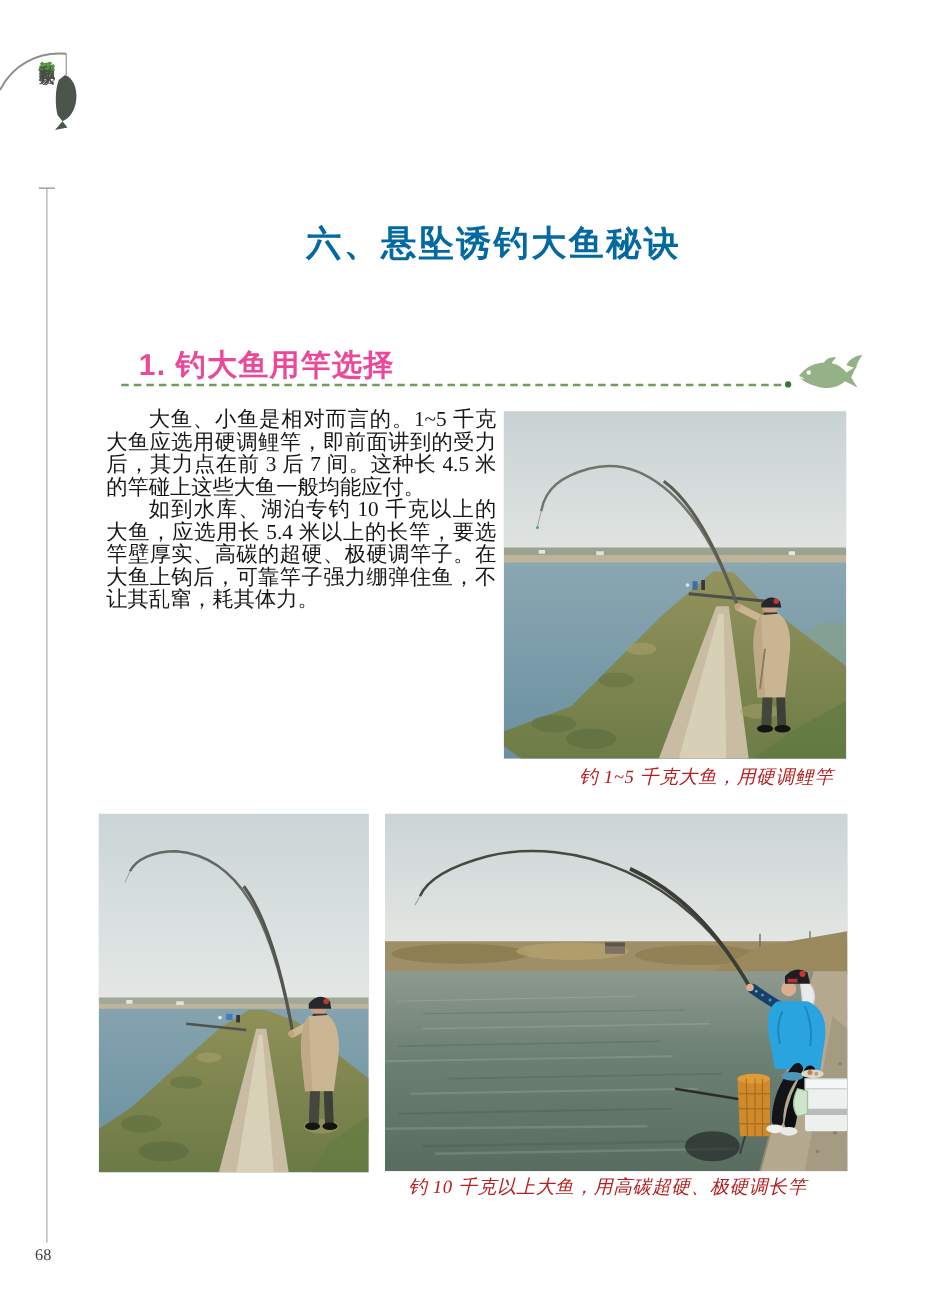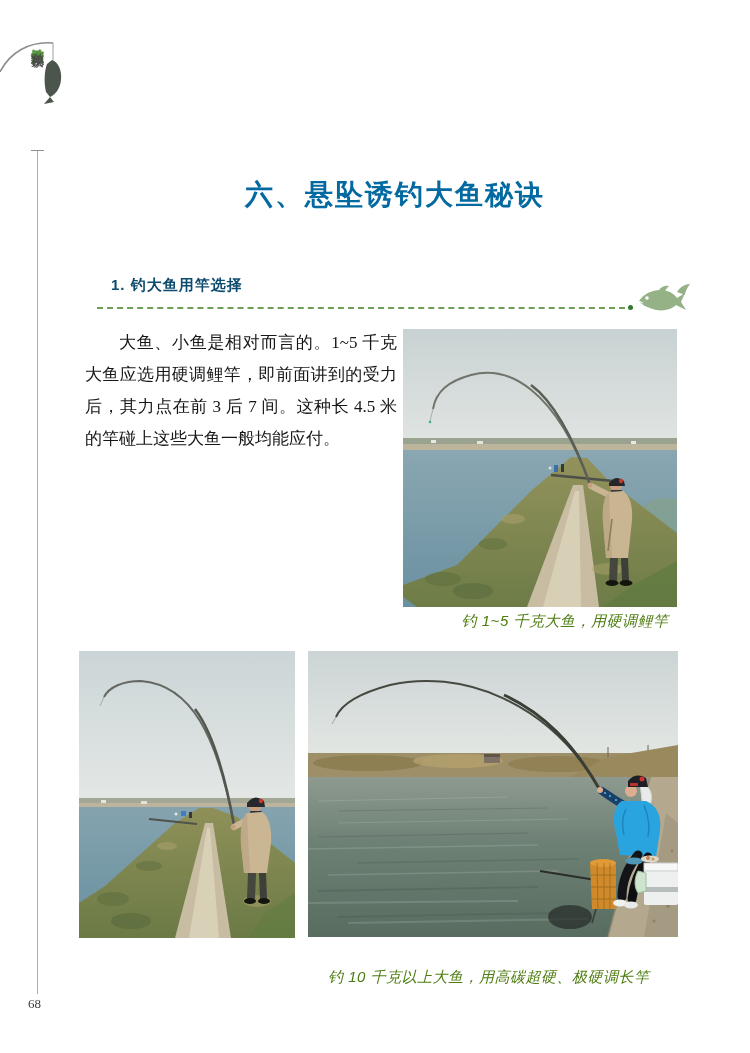--- a/index.html
+++ b/index.html
@@ -27,51 +27,51 @@
   
   .chapter-title{
     position:absolute; left:95px; top:157px; width:600px;
     text-align:center; font-size:28px; font-weight:bold; color:#0369a1;
     font-family:"Liberation Serif", serif; letter-spacing:2px;
   }
   .section-header{position:absolute; left:97px; top:276px; width:592px; height:42px;}
   .section-title{
     position:absolute; left:14px; top:0;
     font-family:"Liberation Sans", sans-serif;
-    font-size:15px; font-weight:bold; color:#0c4a6e; letter-spacing:1px;
+    font-size:24px; font-weight:bold; color:#ec4899; letter-spacing:1px;
   }
   .section-dashes{
     position:absolute; left:0; top:31px; width:528px; height:0;
     border-top:2px dashed #6f9e58;
   }
   .section-dot{
     position:absolute; left:531px; top:29px; width:5px; height:5px;
     border-radius:50%; background:#2f7a2e;
   }
   .section-fish{position:absolute; left:538px; top:6px;}
   
   .body-text{
     position:absolute; left:85px; top:327px; width:312px;
-    font-size:17px; line-height:32px; color:#161616;
+    font-size:17px; line-height:18px; color:#161616;
     text-align:justify; font-family:"Liberation Serif", serif;
   }
   .body-text p{margin:0; text-indent:2em;}
   
   .photo{position:absolute; overflow:hidden; background:#cfd6d5;}
   .photo svg{display:block;}
   .photo-1{left:403px; top:329px; width:274px; height:278px;}
   .photo-2{left:79px;  top:651px; width:216px; height:287px;}
   .photo-3{left:308px; top:651px; width:370px; height:286px;}
   .caption{
-    position:absolute; font-family:Liberation Sans, sans-serif; font-style:italic;
-    font-size:15px; color:#4d7c0f; letter-spacing:0.5px; white-space:nowrap;
+    position:absolute; font-family:Liberation Serif, serif; font-style:italic;
+    font-size:15px; color:#b91c1c; letter-spacing:0.5px; white-space:nowrap;
   }
   .caption-1{left:420px; top:612px; width:290px; text-align:center;}
   .caption-2{left:80px;  top:940px;}
-  .caption-3{left:328px; top:940px; width:380px; text-align:left;margin-top:28px;}
+  .caption-3{left:296px; top:940px; width:380px; text-align:center;}
 </style>
 </head>
 <body>
 
 <div class="page">
 
   <svg class="side-rod" width="74" height="92" viewBox="0 0 74 92">
     <path d="M0,58 C10,38 30,27 53,29" fill="none" stroke="#8a8f88" stroke-width="1.5"></path>
     <path d="M53,29 L53,46" fill="none" stroke="#9a9e98" stroke-width="1"></path>
     <path d="M52,46 C58,48 62,56 61,66 C60,75 55,81 50,83 L46,78 C44,70 44,58 47,50 Z" fill="#4c554c"></path>
@@ -95,20 +95,21 @@
       <path d="M4,19 C10,10 22,6 32,9 C36,10 40,13 42,16 L50,11 L46,20 L51,28 L41,23 C36,28 26,30 18,27 C11,25 6,22 4,19 Z" fill="#94b286"></path>
       <path d="M42,10 C45,5 50,2 55,2 C52,6 50,10 50,13 Z" fill="#94b286"></path>
       <path d="M24,8 C26,5 30,3 34,4 C32,6 30,8 30,10 Z" fill="#94b286"></path>
       <circle cx="12" cy="16" r="1.8" fill="#ffffff"></circle>
       <path d="M4,19 L8,21" stroke="#ffffff" stroke-width="1"></path>
     </svg>
   </div>
 
   <div class="body-text">
     <p>大鱼、小鱼是相对而言的。1~5 千克大鱼应选用硬调鲤竿，即前面讲到的受力后，其力点在前 3 后 7 间。这种长 4.5 米的竿碰上这些大鱼一般均能应付。</p>
+    <p>如到水库、湖泊专钓 10 千克以上的大鱼，应选用长 5.4 米以上的长竿，要选竿壁厚实、高碳的超硬、极硬调竿子。在大鱼上钩后，可靠竿子强力绷弹住鱼，不让其乱窜，耗其体力。</p>
   </div>
 
   <div class="photo photo-1">
     <svg width="274" height="278" viewBox="0 0 274 278">
       <defs>
         <linearGradient id="sky1" x1="0" y1="0" x2="0" y2="1">
           <stop offset="0" stop-color="#c9d2d3"></stop>
             <stop offset="1" stop-color="#e2e6e3"></stop>
         </linearGradient>
         <linearGradient id="water1" x1="0" y1="0" x2="0" y2="1">

